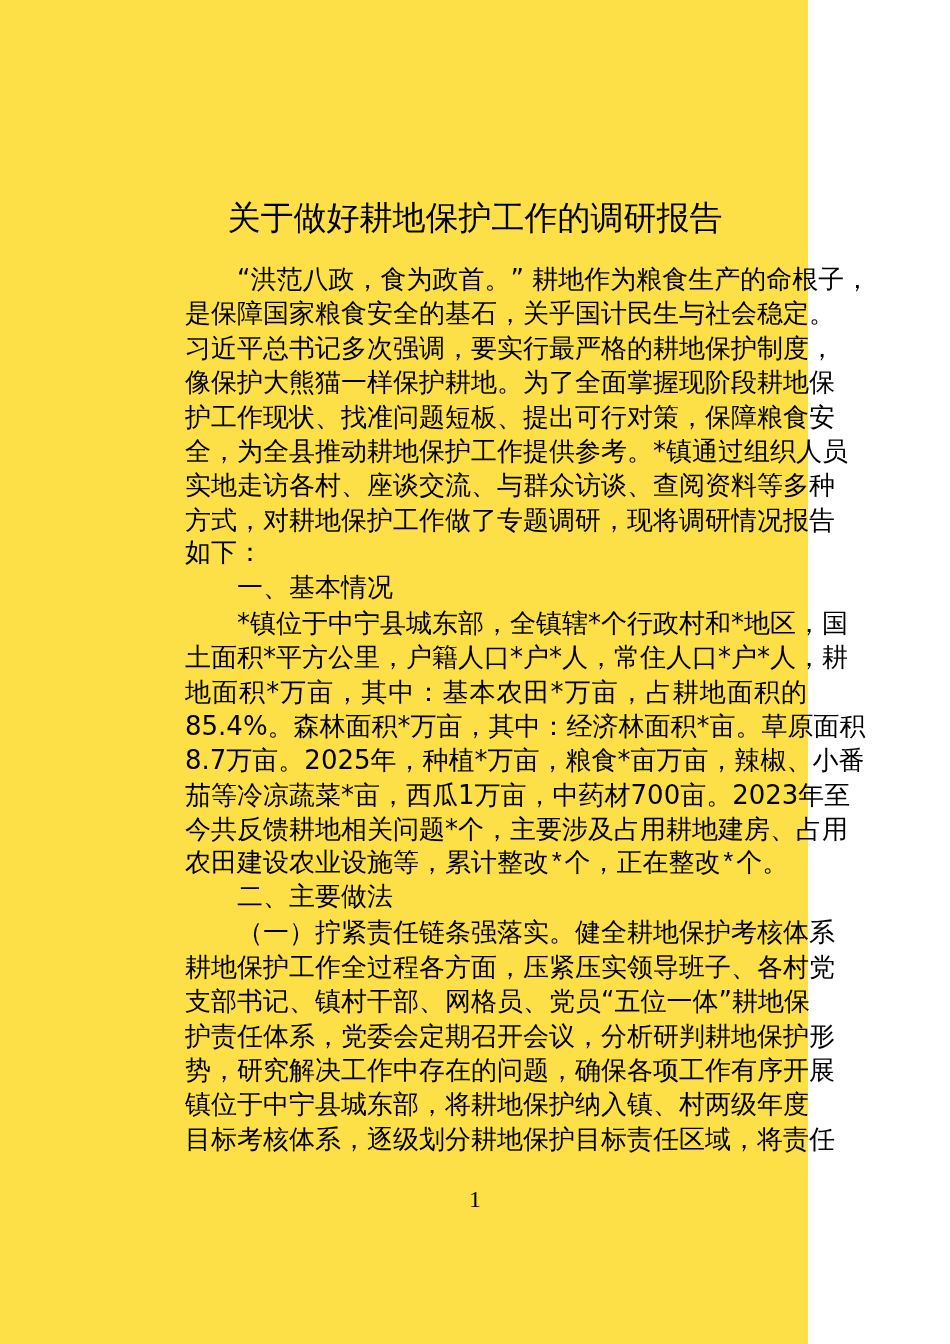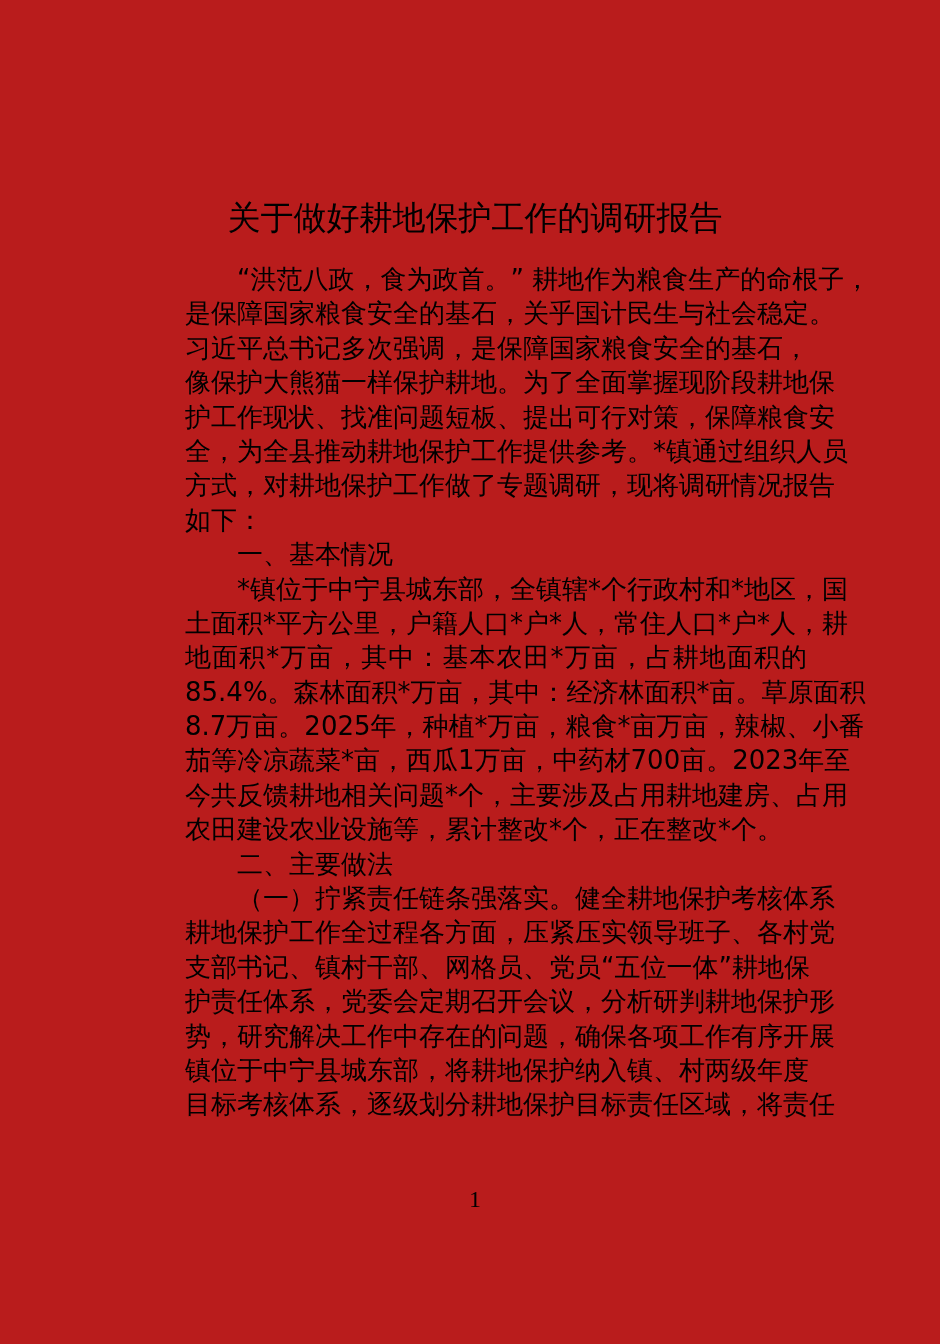--- a/index.html
+++ b/index.html
@@ -1,40 +1,41 @@
 <!DOCTYPE html>
 <html><head>
   <meta charset="utf-8">
   <style>
     html, body { margin: 0; padding: 0; background: #ffffff; }
     body { width: 950px; height: 1344px; position: relative; overflow: hidden;
            font-family: "DejaVu Sans", "Liberation Sans", sans-serif; color: #000; }
-    .page { position: absolute; left: 0; top: 0; width: 940px; height: 1344px; background: #b91c1c; }
+    .page { position: absolute; left: 0; top: 0; width: 808px; height: 1344px; background: #fde047; }
     .title { position: absolute; top: 172px; left: 0; width: 950px; text-align: center;
              font-size: 33px; letter-spacing: 0px; line-height: 48px; font-weight: normal; }
     .body-text { position: absolute; left: 145px; width: 662px; top: 262px; }
     .line { height: 34.4px; line-height: 34.4px; font-size: 26px; white-space: nowrap;
             text-align: justify; text-align-last: justify; letter-spacing: 0px; margin-left: 40px; }
-    .line.last { text-align-last: left; }
+    .line.last { text-align-last: left; font-family: Liberation Mono, monospace; }
     .indent { padding-left: 52px; }
     .page-number { position: absolute; top: 1186px; left: 0; width: 950px; text-align: center;
                    font-family: "Liberation Serif", "DejaVu Serif", serif; font-size: 24px; }
   </style>
 </head>
 <body>
 
 <div class="page">
   <h1 class="title">关于做好耕地保护工作的调研报告</h1>
   <div class="body-text" id="body-text">
       <div class="line indent">“洪范八政，食为政首。” 耕地作为粮食生产的命根子，</div>
       <div class="line">是保障国家粮食安全的基石，关乎国计民生与社会稳定。</div>
-      <div class="line">习近平总书记多次强调，是保障国家粮食安全的基石，</div>
+      <div class="line">习近平总书记多次强调，要实行最严格的耕地保护制度，</div>
       <div class="line">像保护大熊猫一样保护耕地。为了全面掌握现阶段耕地保</div>
       <div class="line">护工作现状、找准问题短板、提出可行对策，保障粮食安</div>
       <div class="line">全，为全县推动耕地保护工作提供参考。*镇通过组织人员</div>
+      <div class="line">实地走访各村、座谈交流、与群众访谈、查阅资料等多种</div>
       <div class="line">方式，对耕地保护工作做了专题调研，现将调研情况报告</div>
       <div class="line last">如下：</div>
       <div class="line indent last">一、基本情况</div>
       <div class="line indent">*镇位于中宁县城东部，全镇辖*个行政村和*地区，国</div>
       <div class="line">土面积*平方公里，户籍人口*户*人，常住人口*户*人，耕</div>
       <div class="line">地面积*万亩，其中：基本农田*万亩，占耕地面积的</div>
       <div class="line">85.4%。森林面积*万亩，其中：经济林面积*亩。草原面积</div>
       <div class="line">8.7万亩。2025年，种植*万亩，粮食*亩万亩，辣椒、小番</div>
       <div class="line">茄等冷凉蔬菜*亩，西瓜1万亩，中药材700亩。2023年至</div>
       <div class="line">今共反馈耕地相关问题*个，主要涉及占用耕地建房、占用</div>

